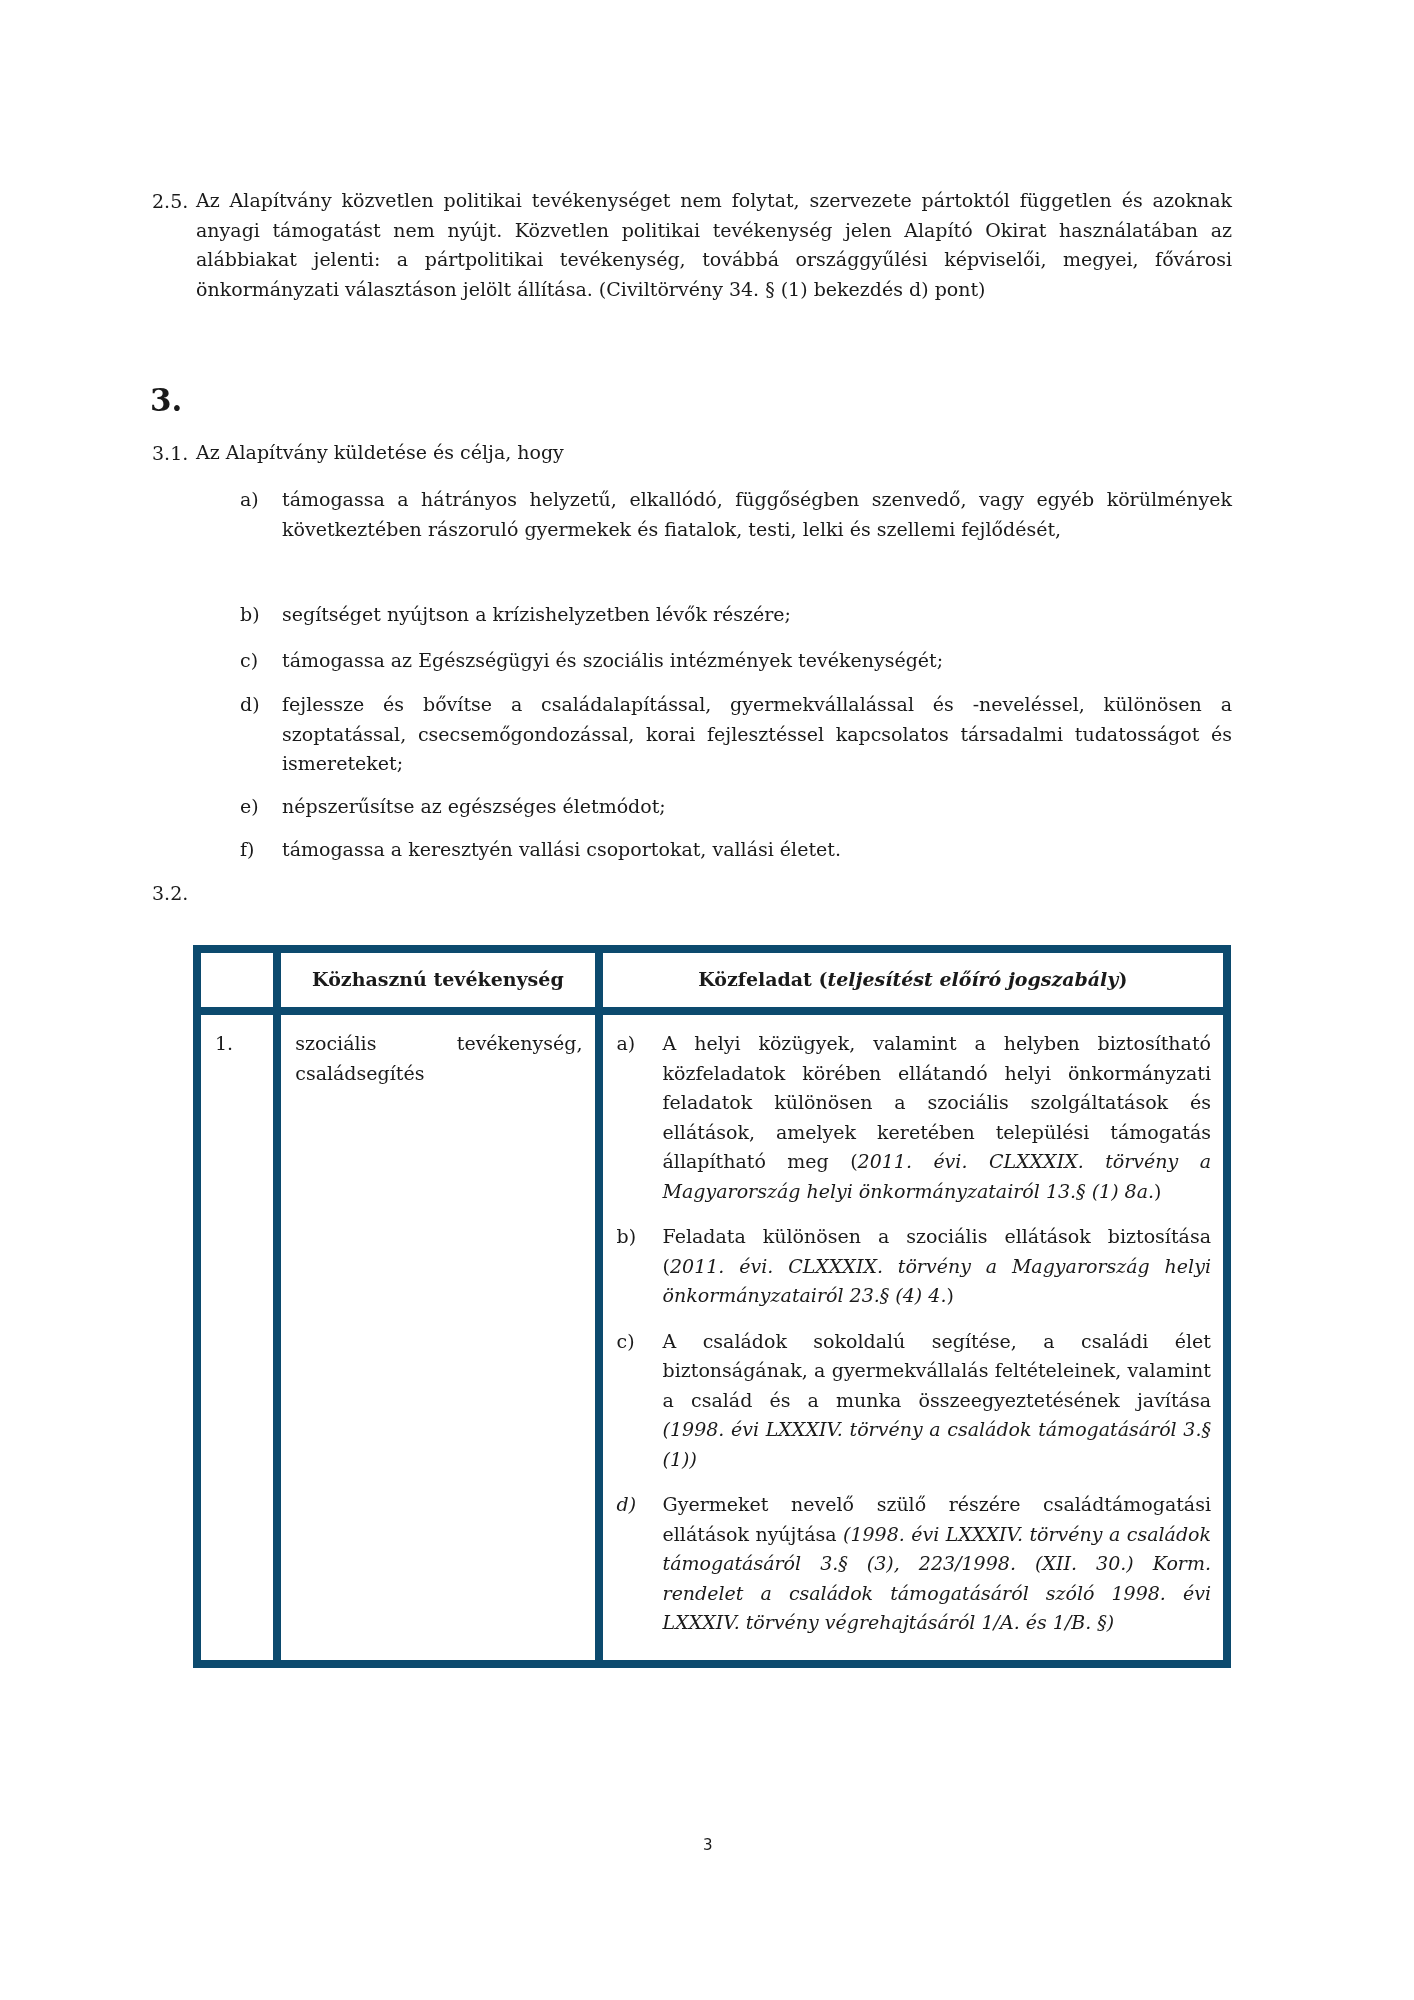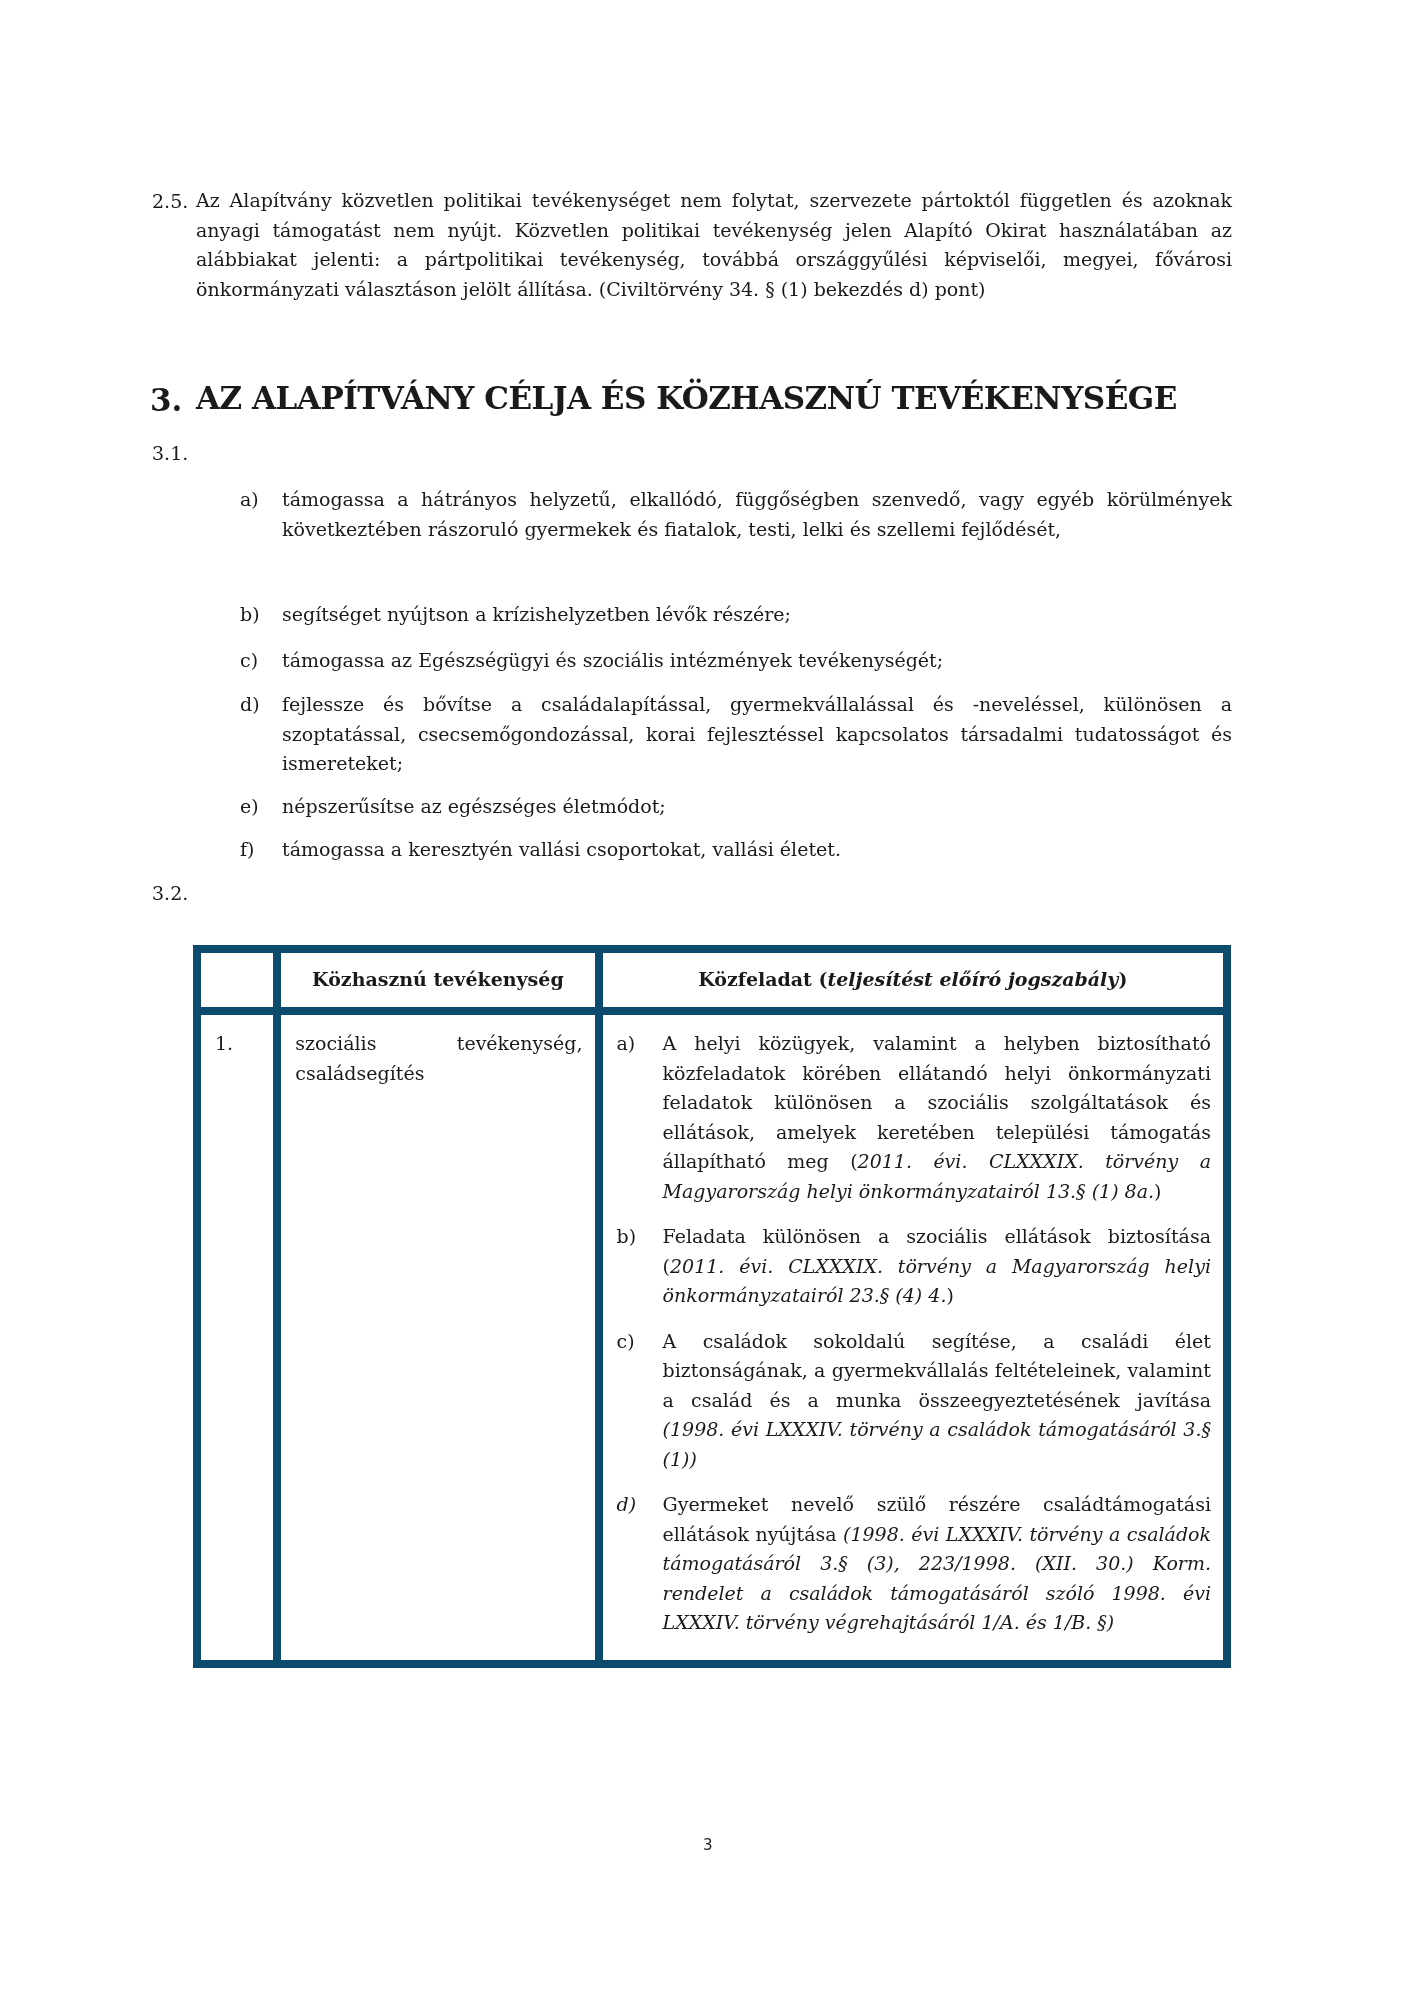--- a/index.html
+++ b/index.html
@@ -44,23 +44,23 @@
 </style>
 </head>
 <body>
 
 <div class="page">
 
   <span class="sec-num" style="top:190px">2.5.</span>
   <div class="para" style="top:186px">Az Alapítvány közvetlen politikai tevékenységet nem folytat, szervezete pártoktól független és azoknak anyagi támogatást nem nyújt. Közvetlen politikai tevékenység jelen Alapító Okirat használatában az alábbiakat jelenti: a pártpolitikai tevékenység, továbbá országgyűlési képviselői, megyei, fővárosi önkormányzati választáson jelölt állítása. (Civiltörvény 34. § (1) bekezdés d) pont)</div>
 
   <span class="heading-num">3.</span>
-  <div class="heading">AZ ALAPÍTVÁNY CÉLJA ÉS KÖZHASZNÚ TEVÉKENYSÉGE</div>
 
   <span class="sec-num" style="top:442px">3.1.</span>
+  <div class="para" style="top:438px">Az Alapítvány küldetése és célja, hogy</div>
 
   <div class="list-item" style="top:485px">
     <span class="lbl">a)</span>
     <span class="txt">támogassa a hátrányos helyzetű, elkallódó, függőségben szenvedő, vagy egyéb körülmények következtében rászoruló gyermekek és fiatalok, testi, lelki és szellemi fejlődését,</span>
   </div>
   <div class="list-item" style="top:600px">
     <span class="lbl">b)</span>
     <span class="txt">segítséget nyújtson a krízishelyzetben lévők részére;</span>
   </div>
   <div class="list-item" style="top:646px">

